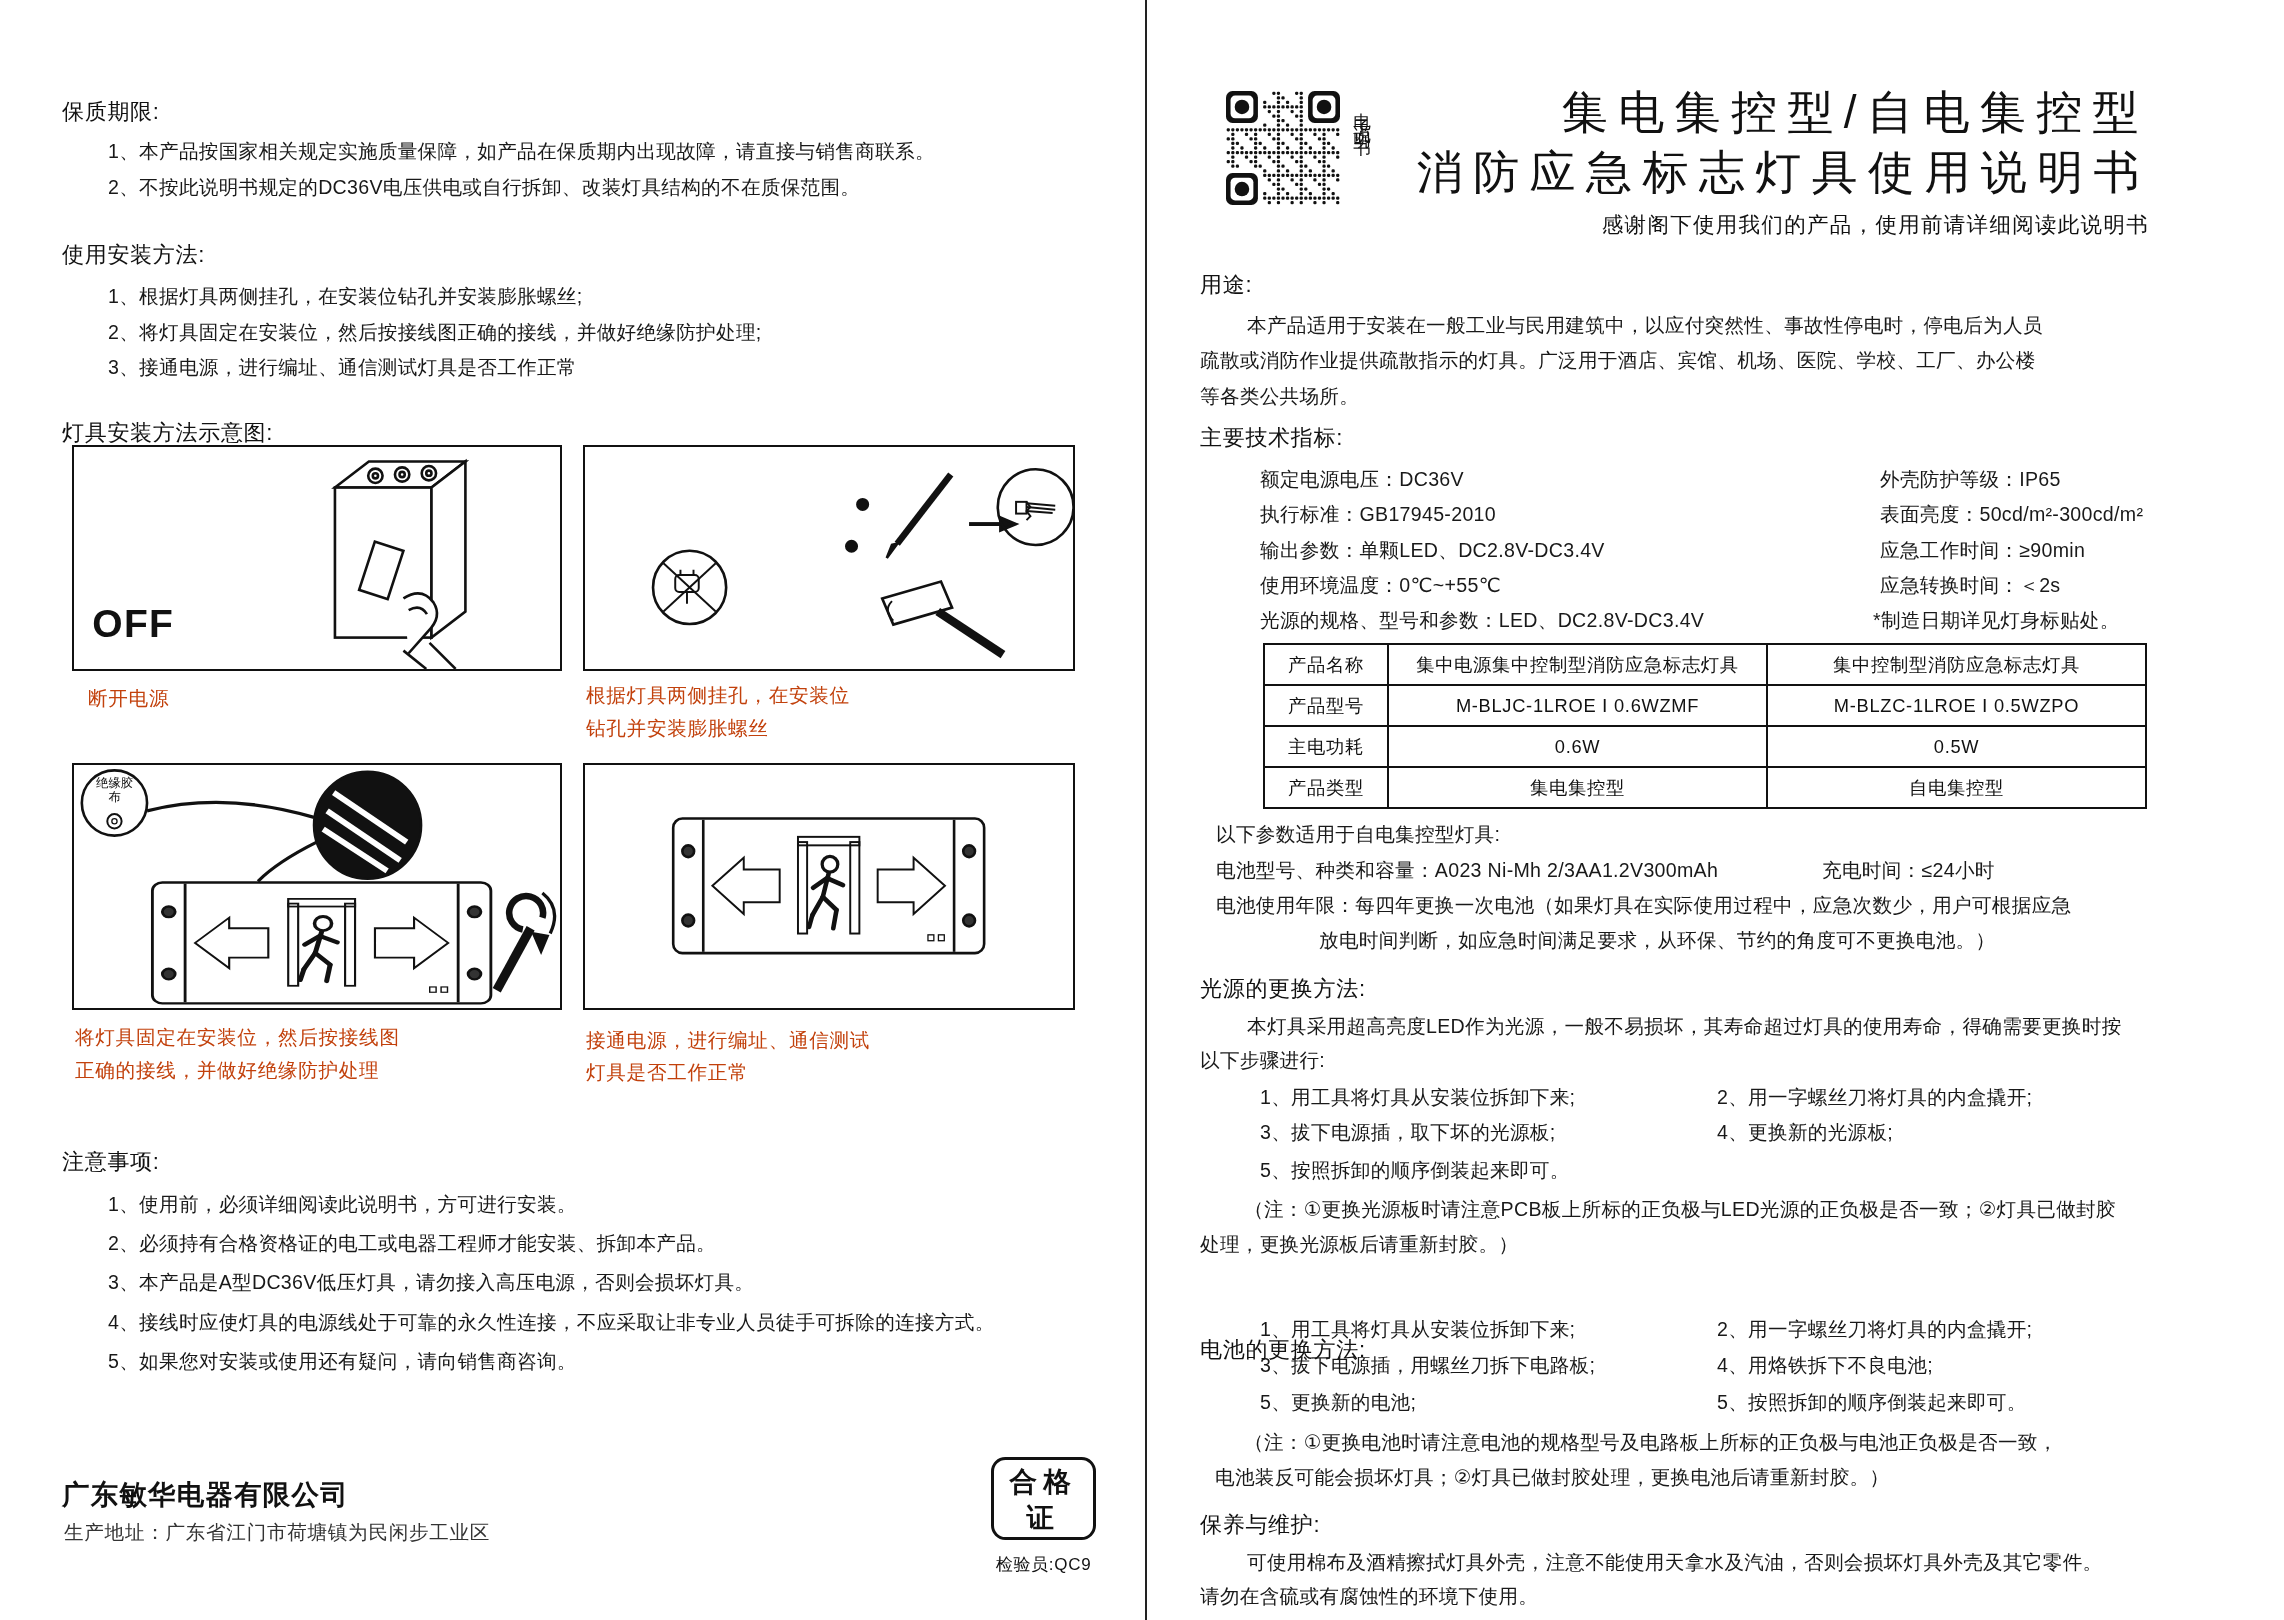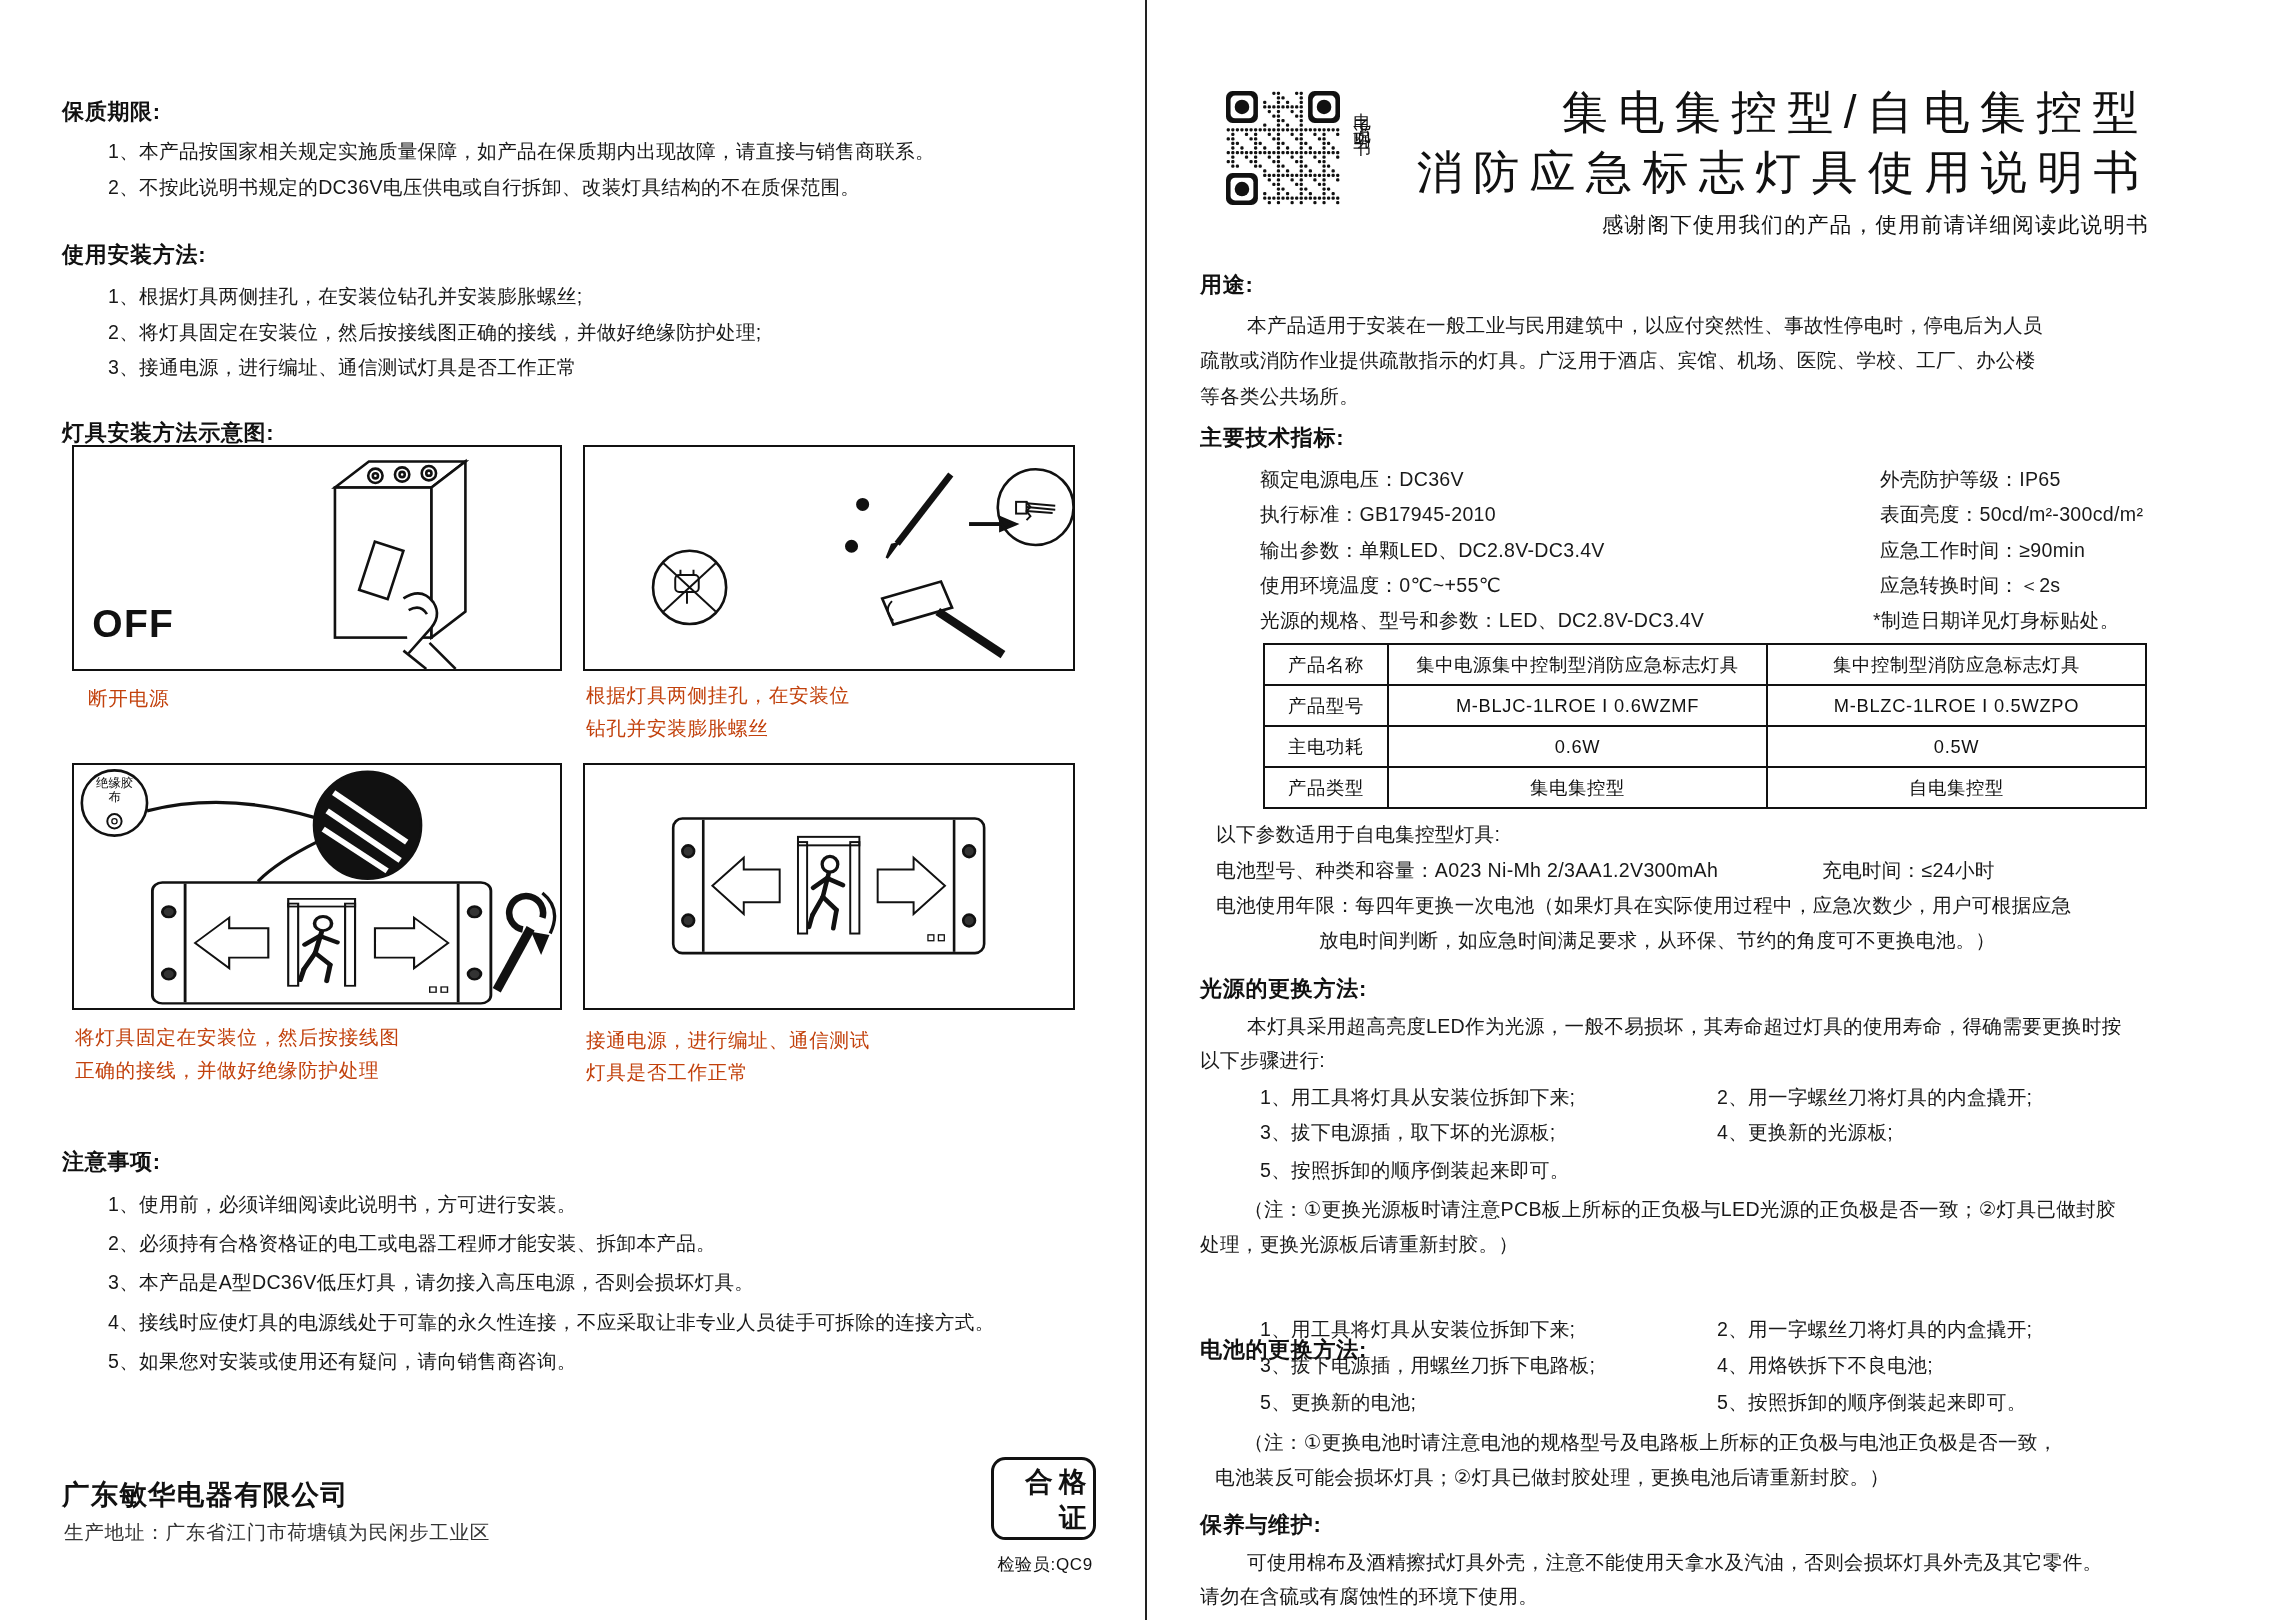--- a/index.html
+++ b/index.html
@@ -1,25 +1,25 @@
 <!DOCTYPE html>
 <html style="font-size:10.4px"><head>
 <meta charset="utf-8">
 <style>
   html,body{margin:0;padding:0;background:#e8e8e8;}
   #sheet{position:relative;width:2284px;height:1621px;background:#ffffff;
          font-family:"Liberation Sans","DejaVu Sans",sans-serif;color:#111;overflow:hidden;}
   .abs{position:absolute;white-space:nowrap;}
-  .h{font-size:22px;font-weight:bold;letter-spacing:0.7px;}
+  .h{font-size:22px;font-weight:normal;letter-spacing:0.7px;}
   .b{font-size:19.6px;letter-spacing:0.3px;color:#191919;}
   .cap{font-size:19.6px;letter-spacing:0.7px;color:#c2410c;line-height:33px;}
   .fig{position:absolute;border:2px solid #111;background:#fff;}
   .divider{position:absolute;top:0;bottom:0;width:2px;background:#222;}
   .off{font-size:39px;font-weight:bold;letter-spacing:1.3px;}
-  .stamp{position:absolute;border:3.3px solid #111;border-radius:14.4px;text-align:right;}
+  .stamp{position:absolute;border:3.3px solid #111;border-radius:14.4px;text-align:center;}
   .stamp .l1{font-size:27.4px;font-weight:bold;letter-spacing:6.5px;margin-top:3.9px;}
   .stamp .l2{font-size:17px;letter-spacing:0.7px;margin-top:17px;}
   .title1{font-size:46px;letter-spacing:10.4px;}
   .title2{font-size:46px;letter-spacing:10.4px;}
   .subtitle{font-size:21.5px;letter-spacing:1.3px;}
   .r{text-align:right;}
   .tbl{position:absolute;border-collapse:collapse;table-layout:fixed;}
   .tbl td{border:2px solid #111;text-align:center;font-size:18.3px;letter-spacing:0.7px;
           height:39px;padding:0 3.9px;overflow:hidden;}
   .qrlabel{writing-mode:vertical-rl;font-size:17.6px;letter-spacing:6.5px;}

